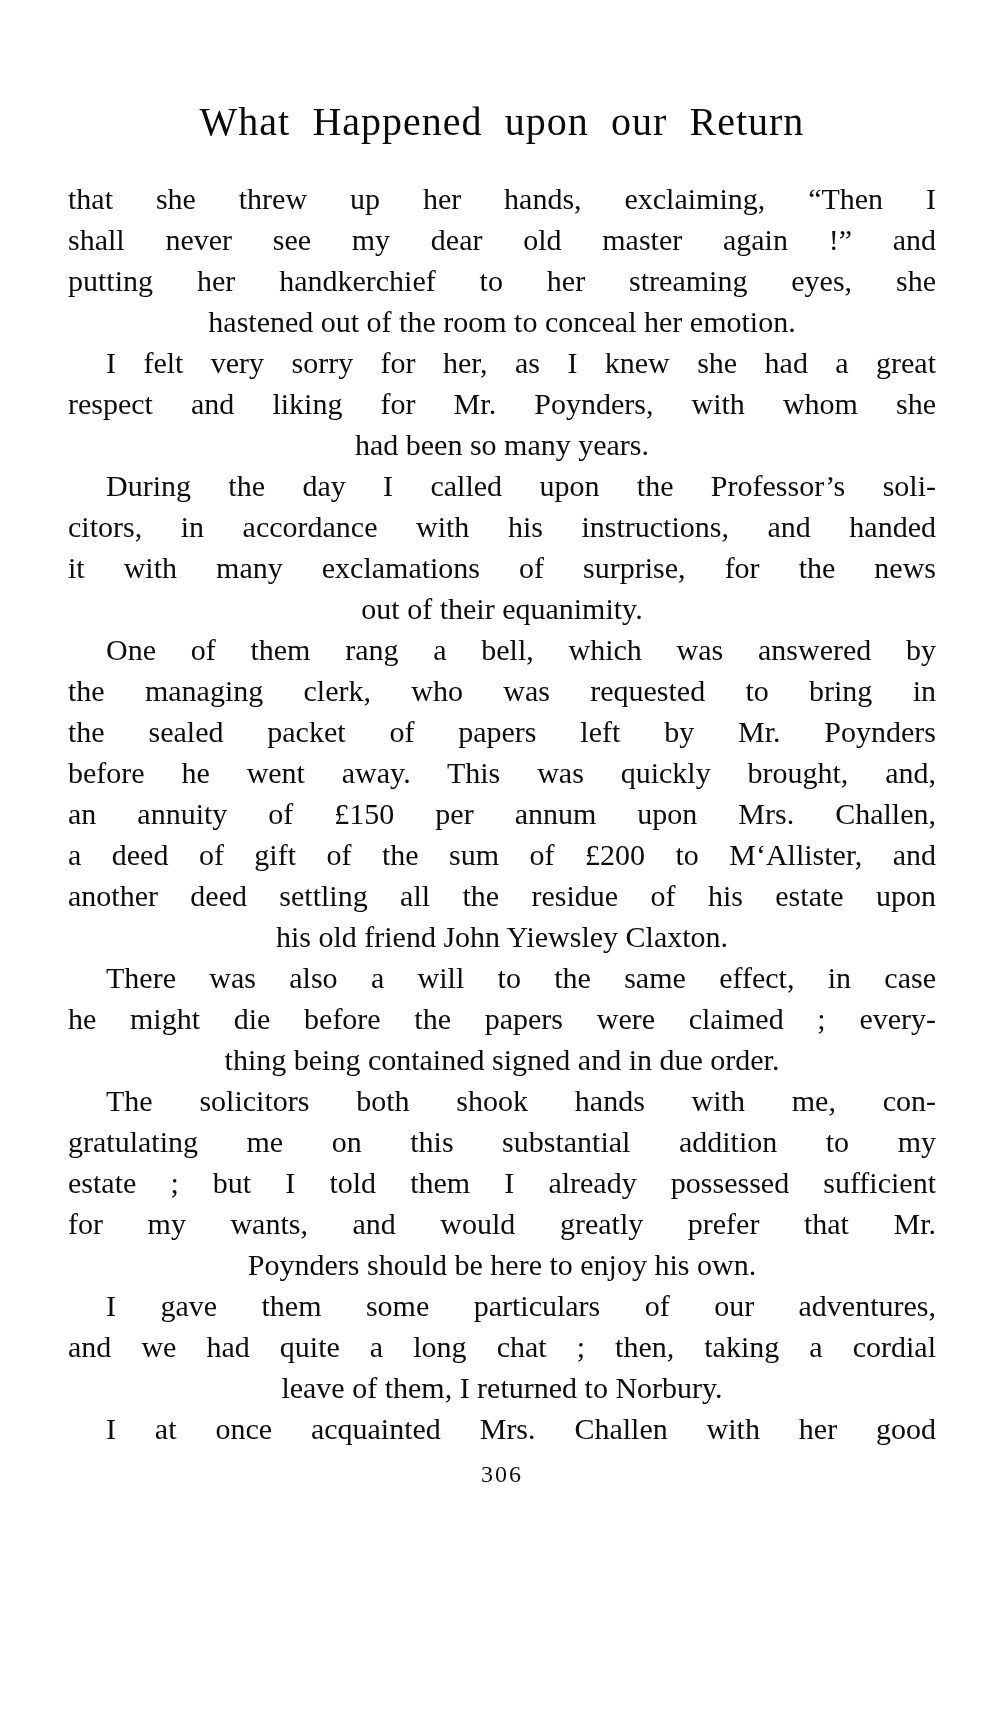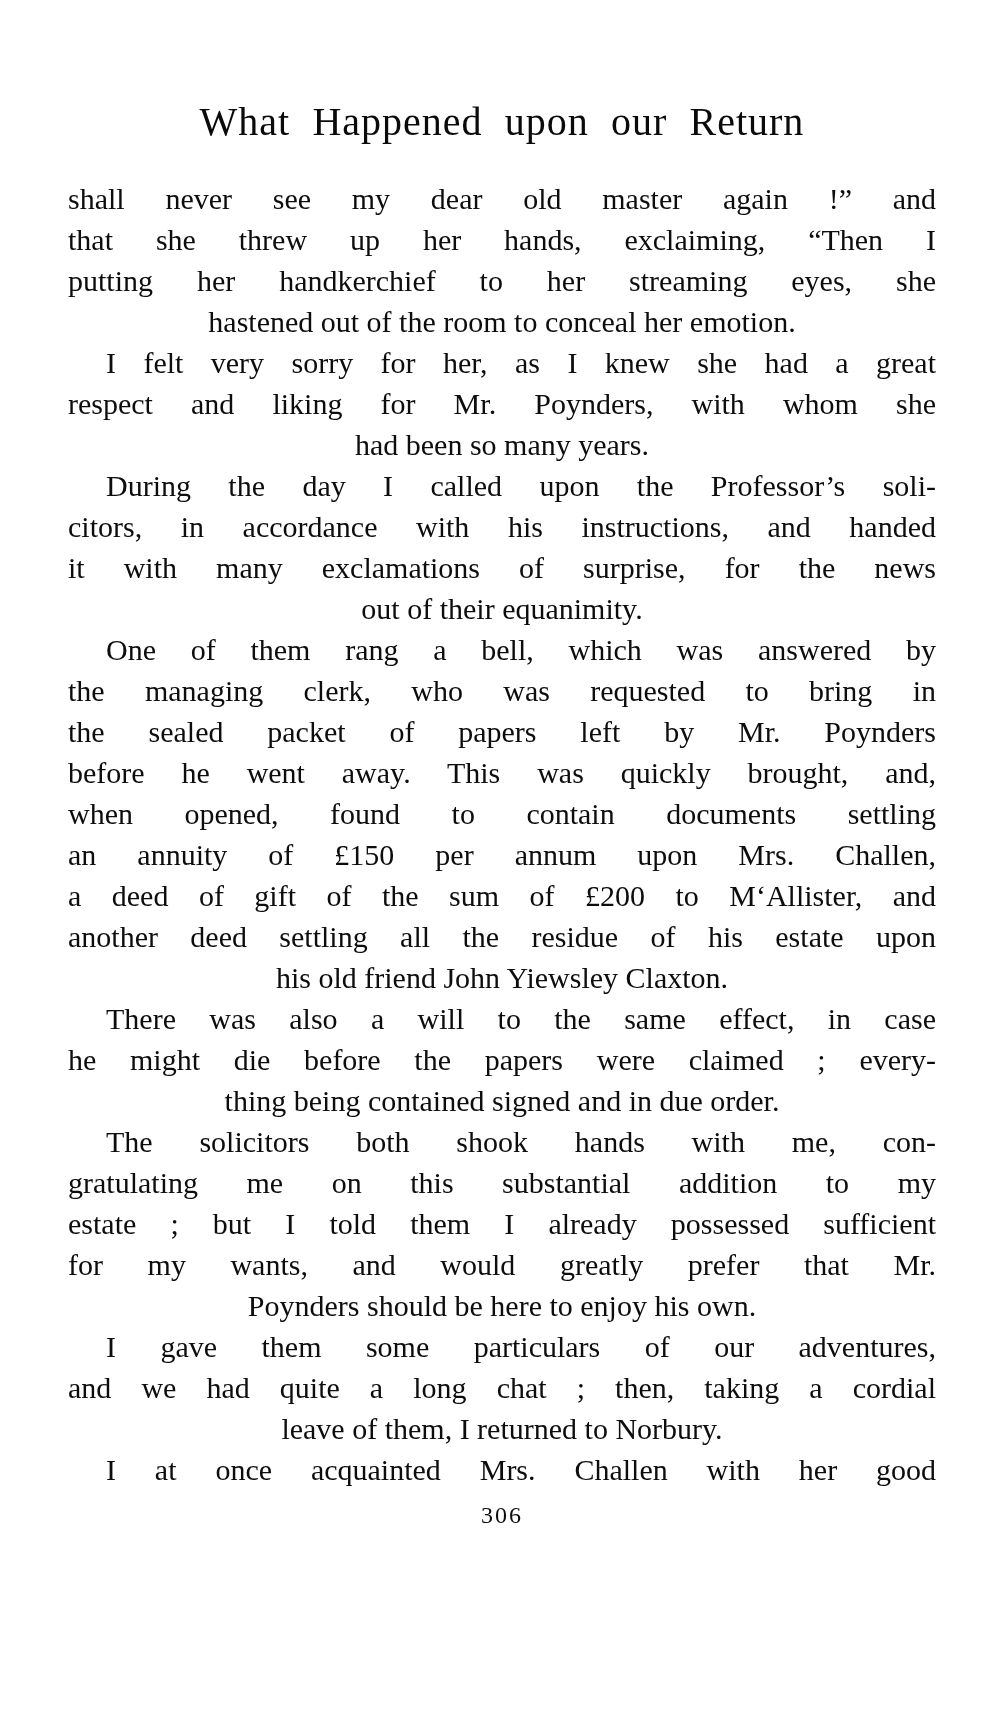--- a/index.html
+++ b/index.html
@@ -59,42 +59,41 @@
   }
 </style>
 </head>
 <body>
 
 <div class="page">
   <h1 class="running-head">What Happened upon our Return</h1>
 
   <div class="text-block" id="text-block">
       <div class="para">
+        <div class="line justify">that she threw up her hands, exclaiming, “Then I</div>
         <div class="line justify">shall never see my dear old master again !” and</div>
-        <div class="line justify">that she threw up her hands, exclaiming, “Then I</div>
         <div class="line justify">putting her handkerchief to her streaming eyes, she</div>
         <div class="line">hastened out of the room to conceal her emotion.</div>
       </div>
       <div class="para">
         <div class="line justify indent">I felt very sorry for her, as I knew she had a great</div>
         <div class="line justify">respect and liking for Mr. Poynders, with whom she</div>
         <div class="line">had been so many years.</div>
       </div>
       <div class="para">
         <div class="line justify indent">During the day I called upon the Professor’s soli-</div>
         <div class="line justify">citors, in accordance with his instructions, and handed</div>
         <div class="line justify">it with many exclamations of surprise, for the news</div>
         <div class="line">out of their equanimity.</div>
       </div>
       <div class="para">
         <div class="line justify indent">One of them rang a bell, which was answered by</div>
         <div class="line justify">the managing clerk, who was requested to bring in</div>
         <div class="line justify">the sealed packet of papers left by Mr. Poynders</div>
         <div class="line justify">before he went away. This was quickly brought, and,</div>
-        <div class="line justify">when opened, found to contain documents settling</div>
         <div class="line justify">an annuity of £150 per annum upon Mrs. Challen,</div>
         <div class="line justify">a deed of gift of the sum of £200 to M‘Allister, and</div>
         <div class="line justify">another deed settling all the residue of his estate upon</div>
         <div class="line">his old friend John Yiewsley Claxton.</div>
       </div>
       <div class="para">
         <div class="line justify indent">There was also a will to the same effect, in case</div>
         <div class="line justify">he might die before the papers were claimed ; every-</div>
         <div class="line">thing being contained signed and in due order.</div>
       </div>

